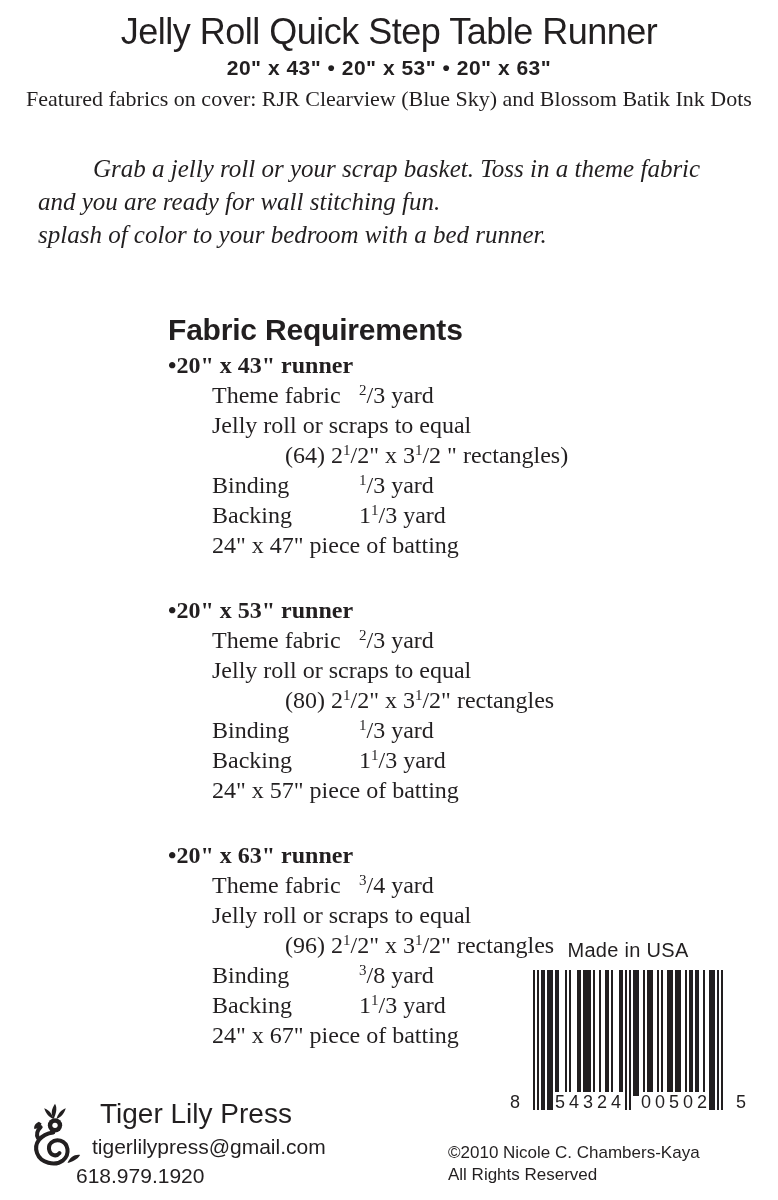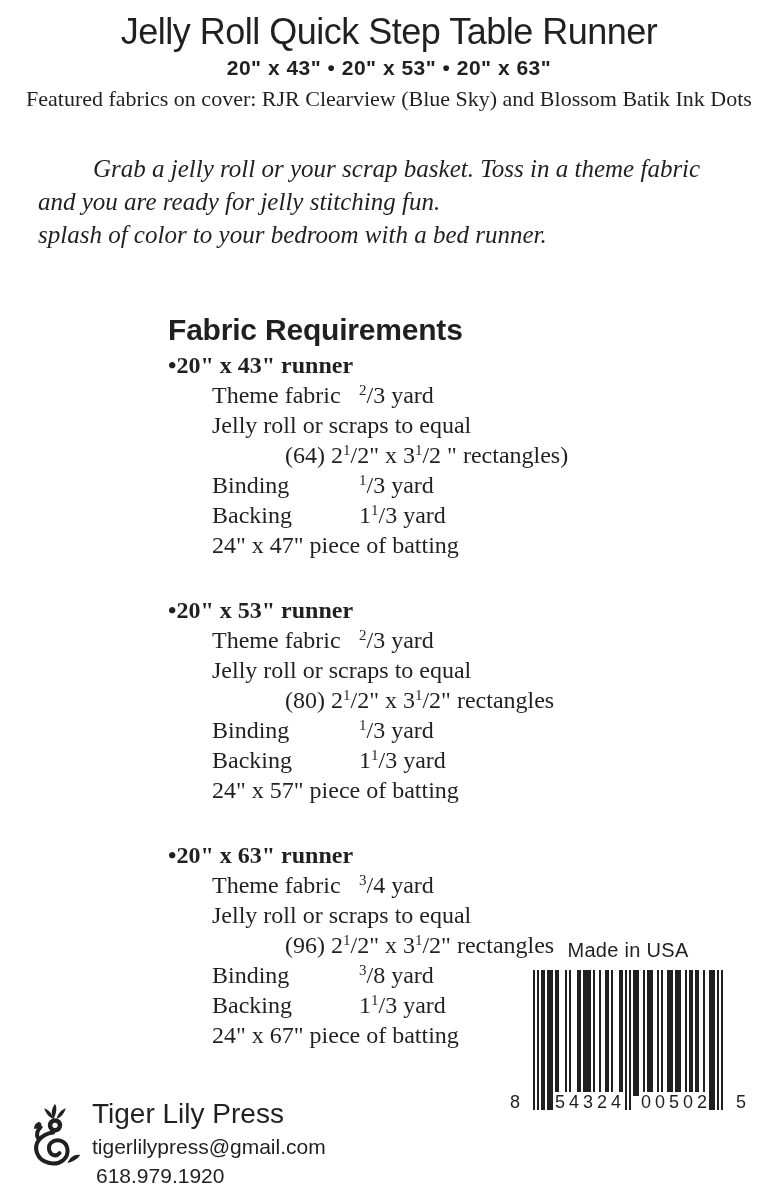--- a/index.html
+++ b/index.html
@@ -67,50 +67,50 @@
   }
   .bc-digits span { position: absolute; top: 0; background: transparent; }
   .bc-d-left  { left: 2px; }
   .bc-group1  { left: 47px; width: 68px; text-align: center; letter-spacing: 4px; background: #fff !important; }
   .bc-group2  { left: 133px; width: 68px; text-align: center; letter-spacing: 4px; background: #fff !important; }
   .bc-d-right { right: 2px; }
 
   
   .logo { position: absolute; left: 28px; top: 1102px; width: 54px; height: 70px; }
   .brand {
-    position: absolute; left: 92px; top: 1098px;
+    position: absolute; left: 100px; top: 1098px;
     font-family: "Liberation Sans", sans-serif; font-size: 28px; line-height: 32px;
   }
   .email {
     position: absolute; left: 92px; top: 1134px;
     font-family: "Liberation Sans", sans-serif; font-size: 21px; line-height: 26px;
   }
   .phone {
-    position: absolute; left: 96px; top: 1163px;
+    position: absolute; left: 76px; top: 1163px;
     font-family: "Liberation Sans", sans-serif; font-size: 21px; line-height: 26px;
   }
   .copyright {
     position: absolute; left: 448px; top: 1142px;
     font-family: "Liberation Sans", sans-serif; font-size: 17px; line-height: 22px;
   }
 </style>
 </head>
 <body>
 
 <div class="page">
 
   <div class="header">
     <div class="title">Jelly Roll Quick Step Table Runner</div>
     <div class="sizes">20" x 43"  •  20" x 53"  •  20" x 63"</div>
     <div class="featured">Featured fabrics on cover: RJR Clearview (Blue Sky) and Blossom Batik Ink Dots</div>
   </div>
 
   <div class="intro">
     <div class="indent">Grab a jelly roll or your scrap basket. Toss in a theme fabric</div>
-    <div>and you are ready for jelly stitching fun.</div>
+    <div>and you are ready for wall stitching fun.</div>
     <div>splash of color to your bedroom with a bed runner.</div>
   </div>
 
   <div class="requirements">
     <div class="req-heading">Fabric Requirements</div>
 
     <div class="req-section">
       <div class="sec-title">•20" x 43" runner</div>
       <div class="row">
         <span class="lbl">Theme fabric</span>
@@ -243,14 +243,18 @@
       <path d="M44 68 C50 66 55 64 58 59 C52 58 46 62 44 68 Z"></path>
     </g>
     <g fill="none" stroke="#221f20" stroke-width="4.5" stroke-linecap="round">
       <path d="M28 34 C 14 36 6 46 10 57 C 14 68 30 72 39 65 C 47 58 45 46 36 43 C 28 41 21 47 24 55 C 26 60 32 61 35 57"></path>
       <path d="M14 28 C 10 32 9 36 11 40"></path>
     </g>
   </svg>
   <div class="brand">Tiger Lily Press</div>
   <div class="email">tigerlilypress@gmail.com</div>
   <div class="phone">618.979.1920</div>
+  <div class="copyright">
+    <div>©2010 Nicole C. Chambers-Kaya</div>
+    <div>All Rights Reserved</div>
+  </div>
 
 </div>
 
 </body></html>

